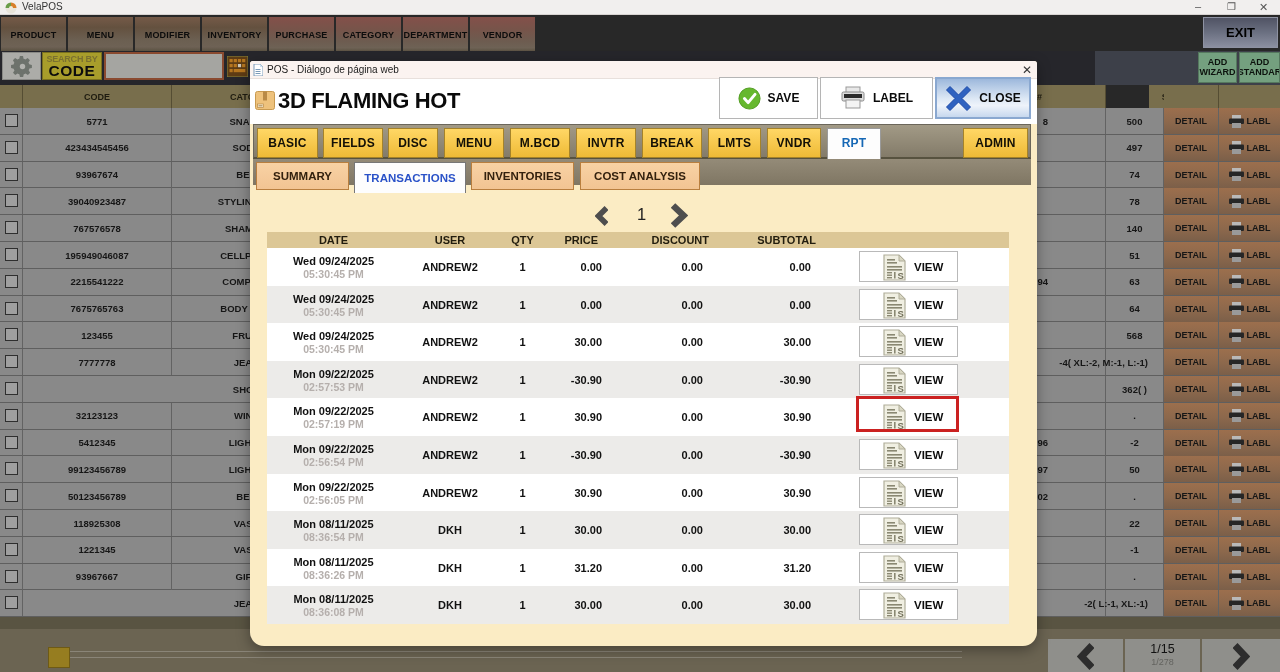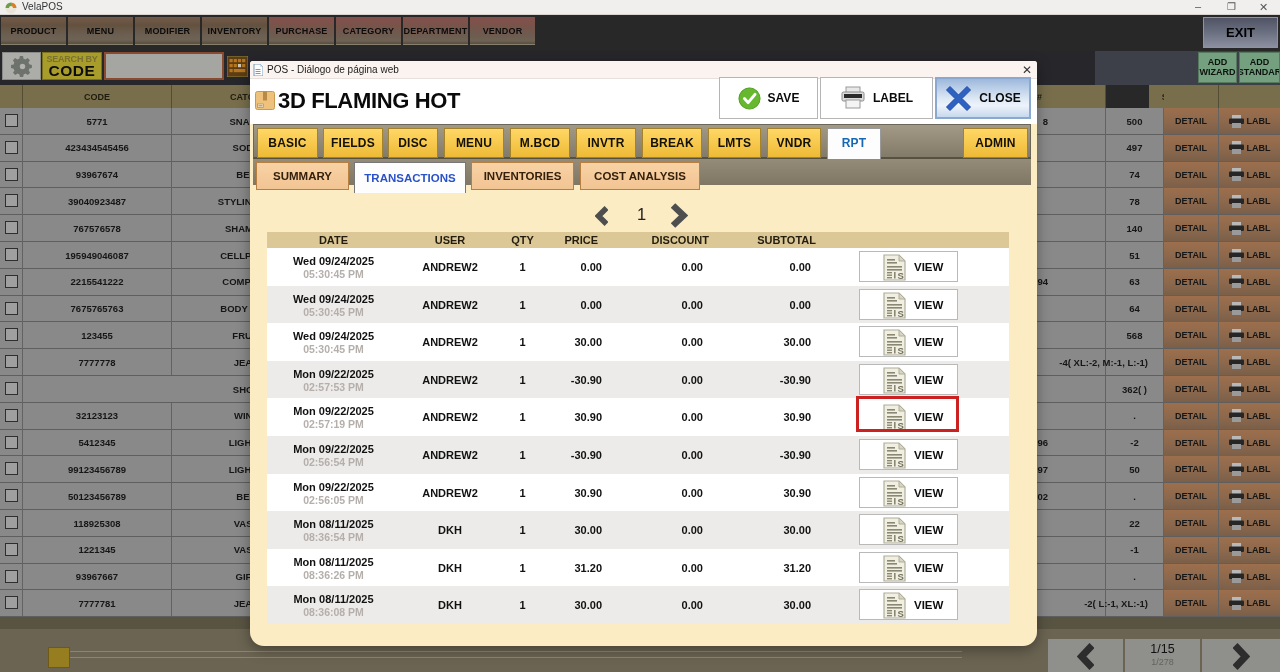--- a/index.html
+++ b/index.html
@@ -2,21 +2,21 @@
 <html><head><meta charset="utf-8"><style>
 *{margin:0;padding:0;box-sizing:border-box}
 html,body{width:1280px;height:672px;overflow:hidden;background:#282828;
  font-family:"Liberation Sans",sans-serif;-webkit-font-smoothing:antialiased}
 .abs{position:absolute}
 b{font-weight:normal}
 
 #titlebar{left:0;top:0;width:1280px;height:15px;background:#f1efee;border-bottom:1px solid #d8d4d2}
 #titlebar .txt{left:22px;top:1px;font-size:10px;color:#333}
 #menubar{left:0;top:15px;width:1280px;height:36px;background:#282828}
-.mbtn{top:2px;height:28px;width:65px;color:#0c0c0c;font-weight:bold;font-size:9px;
+.mbtn{top:2px;height:36px;width:65px;color:#0c0c0c;font-weight:bold;font-size:9px;
  display:flex;align-items:center;justify-content:center;letter-spacing:0.2px;
  background:linear-gradient(180deg,#755a48 0%,#64513f 30%,#6b5f51 65%,#6e6255 85%,#574f3e 100%);border-bottom:1px solid #88806e}
 .mbtn.r{background:linear-gradient(180deg,#84504a 0%,#77544a 35%,#6d5c50 70%,#6e6255 88%,#574f3e 100%)}
 #exitbtn{left:1203px;top:2px;width:75px;height:31px;background:linear-gradient(180deg,#505364 0%,#6b7081 50%,#8b8fa0 100%);
  border:1px solid #8e92a2;color:#000;font-weight:bold;font-size:13px;display:flex;align-items:center;justify-content:center}
 #searchrow{left:0;top:51px;width:1280px;height:34px;background:#26262b}
 #searchrow .rt{left:1095px;top:0;width:185px;height:34px;background:#3d4049}
 #gearbox{left:2px;top:1px;width:39px;height:28px;background:#acaca8;border:1px solid #8a8a86}
 #searchby{left:42px;top:1px;width:60px;height:28px;background:#a89d2b;border:1px solid #7a701e;text-align:center}
 #searchby .l1{font-size:9px;color:#7a7030;font-weight:bold;margin-top:1px;letter-spacing:-0.2px}
@@ -407,21 +407,20 @@
 <div class="abs mcell det" style="left:1219px;width:61px;border-right:none"><svg width="15" height="13" viewBox="0 0 15 13" style="margin-right:3px">
           <rect x="3" y="0" width="9" height="4" fill="#b9b9b9"></rect>
           <rect x="0" y="3.5" width="15" height="5.5" rx="1" fill="#262626"></rect>
           <rect x="3" y="8" width="9" height="5" fill="#9a9a9a"></rect>
         </svg>LABL</div>
 </div>
 <div class="abs mrow" style="left:0;top:505.40000000000015px;width:1280px">
 <div class="abs mcell" style="left:0;width:23px">
         <div class="cbx abs" style="top:6px"></div>
       </div>
-<div class="abs mcell" style="left:23px;width:149px">7777781</div>
 <div class="abs mcell" style="left:172px;width:173px;padding-right:17px">JEANS</div>
 <div class="abs mcell" style="left:1035px;width:71px;border-right:1px solid #636363"></div>
 <div class="abs mcell" style="left:906px;width:250px;white-space:nowrap;justify-content:flex-end;padding-right:8px;border-right:none">-2( L:-1, XL:-1)</div>
 <div class="abs" style="left:1163px;top:0;width:1px;height:26px;background:#636363"></div>
 <div class="abs mcell det" style="left:1164px;width:55px">DETAIL</div>
 <div class="abs mcell det" style="left:1219px;width:61px;border-right:none"><svg width="15" height="13" viewBox="0 0 15 13" style="margin-right:3px">
           <rect x="3" y="0" width="9" height="4" fill="#b9b9b9"></rect>
           <rect x="0" y="3.5" width="15" height="5.5" rx="1" fill="#262626"></rect>
           <rect x="3" y="8" width="9" height="5" fill="#9a9a9a"></rect>
         </svg>LABL</div>

